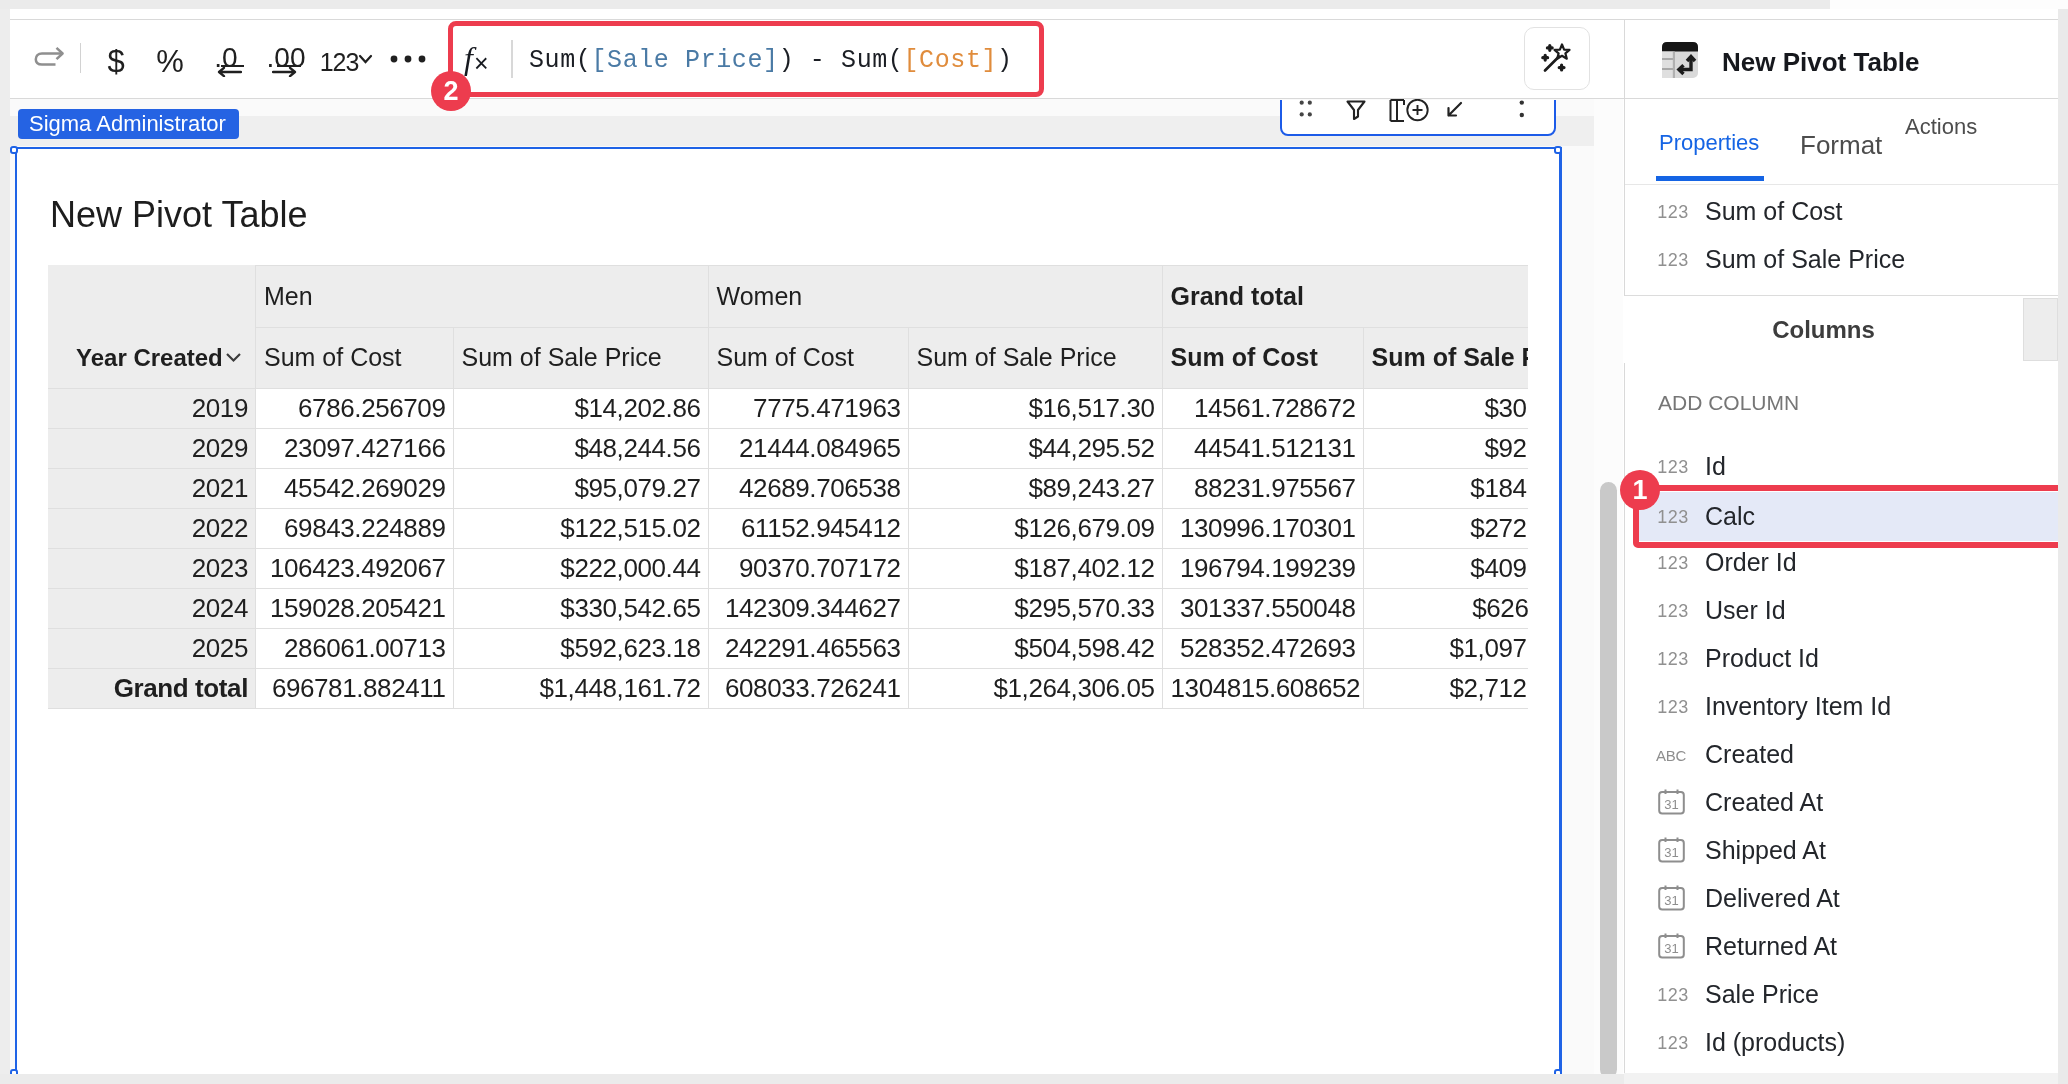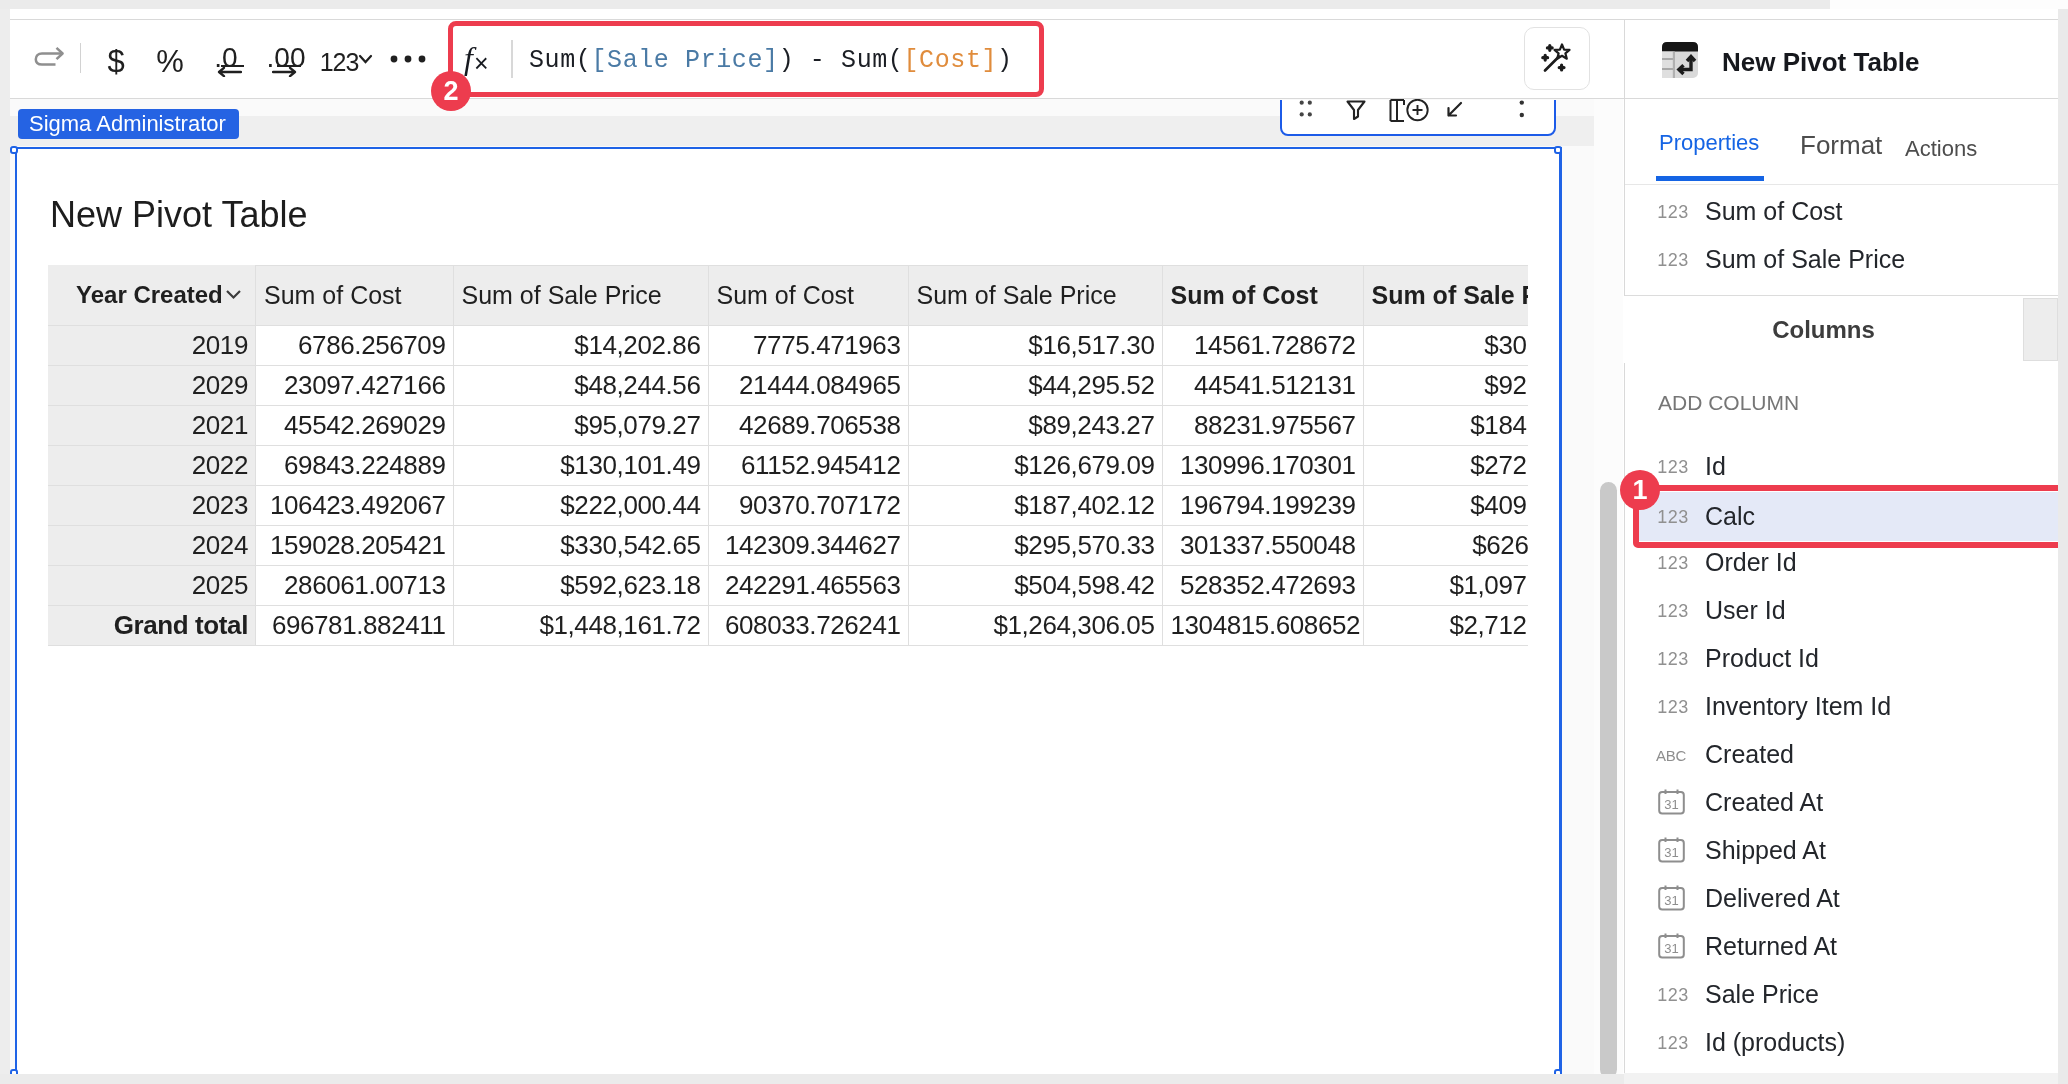--- a/index.html
+++ b/index.html
@@ -60,20 +60,26 @@
 <colgroup>
         <col style="width:207.5px">
         <col style="width:197.5px">
         <col style="width:255px">
         <col style="width:200px">
         <col style="width:254px">
         <col style="width:201px">
         <col style="width:255px">
       </colgroup>
 <tbody>
+<tr style="height:62.7px">
+          <td class="h noL" style="border-top:none;border-bottom:none;"></td>
+          <td class="h" colspan="2">Men</td>
+          <td class="h" colspan="2">Women</td>
+          <td class="h b" colspan="2">Grand total</td>
+        </tr>
 <tr style="height:60.5px">
           <td class="h b noL" style="border-top:none;padding-left:28px;font-size:24px;">Year Created<span class="chev" style="margin-left:2px;"><svg width="17" height="11" viewBox="0 0 17 11">
                 <path d="M2 2 L8.5 8.5 L15 2" fill="none" stroke="#3c3c3c" stroke-width="2.2"></path>
               </svg></span></td>
           <td class="h">Sum of Cost</td>
           <td class="h">Sum of Sale Price</td>
           <td class="h">Sum of Cost</td>
           <td class="h">Sum of Sale Price</td>
           <td class="h b">Sum of Cost</td>
           <td class="h b">Sum of Sale Price</td>
@@ -101,21 +107,21 @@
           <td class="num">45542.269029</td>
           <td class="num">$95,079.27</td>
           <td class="num">42689.706538</td>
           <td class="num">$89,243.27</td>
           <td class="num">88231.975567</td>
           <td class="num">$184,322.54</td>
         </tr>
 <tr class="data">
           <td class="yr noL">2022</td>
           <td class="num">69843.224889</td>
-          <td class="num">$130,101.49</td>
+          <td class="num">$122,515.02</td>
           <td class="num">61152.945412</td>
           <td class="num">$126,679.09</td>
           <td class="num">130996.170301</td>
           <td class="num">$272,147.85</td>
         </tr>
 <tr class="data">
           <td class="yr noL">2023</td>
           <td class="num">106423.492067</td>
           <td class="num">$222,000.44</td>
           <td class="num">90370.707172</td>
@@ -252,21 +258,21 @@
   <path d="M0 17 L11.5 17 M0 27 L11.5 27" stroke="#a8a8a8" stroke-width="2"></path>
   <path d="M11.9 9.5 L11.9 36" stroke="#b0b0b0" stroke-width="2.2"></path>
   <path d="M17 27.5 L29 27.5 L29 16" fill="none" stroke="#1c1c1c" stroke-width="3.4"></path>
   <path d="M25 19 L29 14.5 L33 19" fill="none" stroke="#1c1c1c" stroke-width="3.4"></path>
   <path d="M21.5 23.2 L16.9 27.6 L21.5 32" fill="none" stroke="#1c1c1c" stroke-width="3.4"></path>
 </svg>
 <div class="abs" style="left:1722px;top:47px;font-size:26px;font-weight:bold;color:#16181d;">New Pivot Table</div>
 
 <div class="abs" style="left:1659px;top:130px;font-size:22px;color:#1564e4;">Properties</div>
 <div class="abs" style="left:1800px;top:130px;font-size:26px;color:#4d4d4d;">Format</div>
-<div class="abs" style="left:1905px;top:136px;font-size:22px;color:#4d4d4d;">Actions</div>
+<div class="abs" style="left:1905px;top:114px;font-size:22px;color:#4d4d4d;">Actions</div>
 <div class="abs" style="left:1656px;top:176px;width:108px;height:5px;background:#1564e4;"></div>
 <div class="abs" style="left:1625.2px;top:183.5px;width:443px;height:1.2px;background:#e7e7e7;"></div>
 
 <div class="n123" style="top:202px;">123</div>
 <div class="plbl" style="top:197px;">Sum of Cost</div>
 <div class="n123" style="top:250px;">123</div>
 <div class="plbl" style="top:245px;">Sum of Sale Price</div>
 
 <div class="abs" style="left:1625.2px;top:295px;width:443px;height:1.3px;background:#dcdcdc;"></div>
 <div class="abs" style="left:1624px;top:296.3px;width:399px;height:67px;background:#fff;"></div>

